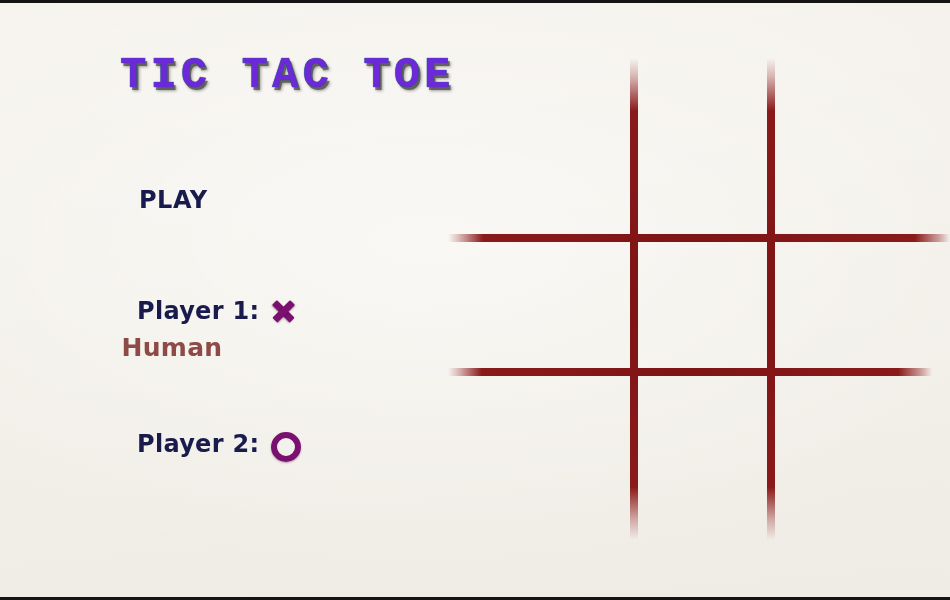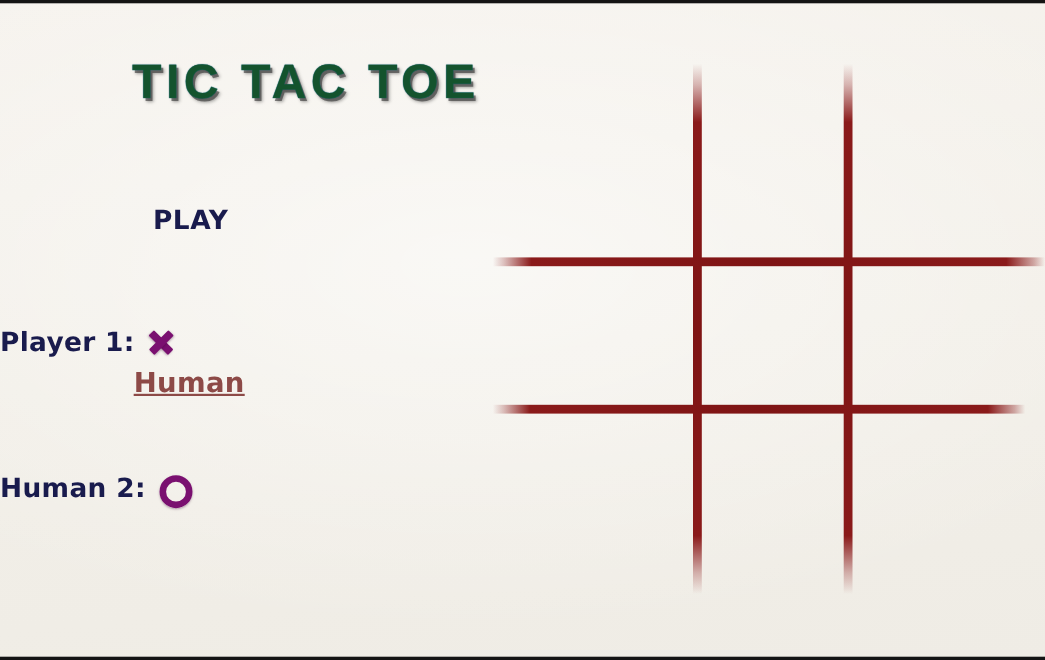--- a/index.html
+++ b/index.html
@@ -48,25 +48,25 @@
     top: 0;
     width: 450px;
     height: 600px;
     z-index: 10;
   }
 
   .game-title {
     position: absolute;
     left: 120px;
     top: 50px;
-    font-family: Liberation Sans, sans-serif;
+    font-family: Liberation Mono, monospace;
     font-size: 44px;
     font-weight: bold;
     letter-spacing: 4px;
-    color: #14532d;
+    color: #6d28d9;
     text-shadow:
       2px 3px 0 rgba(40,40,40,0.55),
       3px 4px 3px rgba(30,30,30,0.40),
       0 0 1px rgba(10,70,80,0.9);
     white-space: nowrap;
     -webkit-text-stroke: 0.6px rgba(20,120,130,0.35);
   }
 
   .play-label {
     position: absolute;
@@ -83,20 +83,21 @@
     position: absolute;
     left: 0;
     width: 450px;
   }
   .player-block.p1 { top: 294px; }
   .player-block.p2 { top: 427px; }
 
   .player-line {
     display: flex;
     align-items: center;
+    padding-left: 137px;
     height: 34px;
   }
 
   .player-label {
     font-size: 24px;
     font-weight: bold;
     color: #191b4d;
     letter-spacing: 0.3px;
   }
 
@@ -139,21 +140,20 @@
 
   .player-type {
     display: block;
     text-align: center;
     width: 344px;
     margin-top: 5px;
     font-size: 25px;
     font-weight: bold;
     color: #8d4a47;
     letter-spacing: 0.3px;
-    text-decoration: underline;
   }
 
   
   .board {
     position: absolute;
     left: 0;
     top: 0;
     width: 950px;
     height: 600px;
     z-index: 5;
@@ -210,21 +210,21 @@
     <div class="player-block p1">
       <div class="player-line">
         <span class="player-label">Player 1:</span>
         <span class="mark x"></span>
       </div>
       <span class="player-type">Human</span>
     </div>
 
     <div class="player-block p2">
       <div class="player-line">
-        <span class="player-label">Human 2:</span>
+        <span class="player-label">Player 2:</span>
         <span class="mark o"></span>
       </div>
     </div>
 
   </div>
 
   <div class="board">
 
     <div class="grid-line v" id="vline0" style="left: 630px; top: 58px; height: 482px;"></div>
     <div class="grid-line v" id="vline1" style="left: 767px; top: 58px; height: 482px;"></div>

